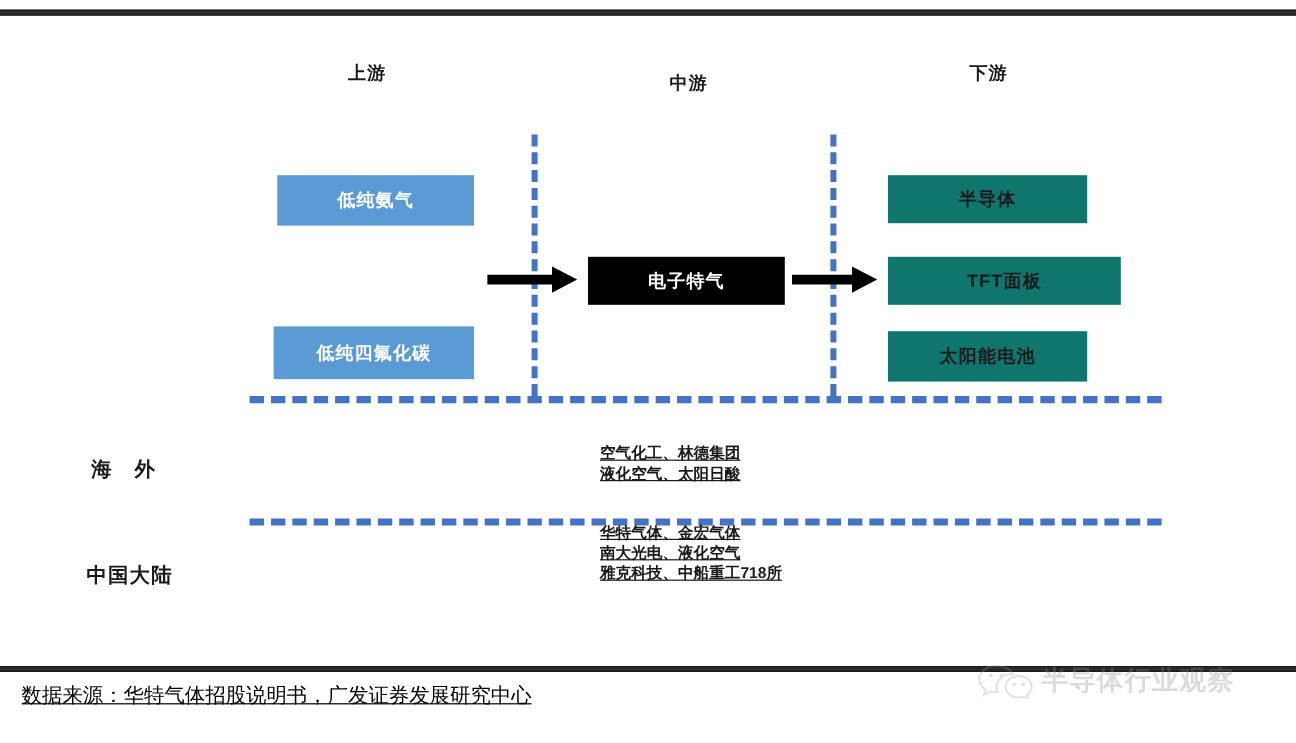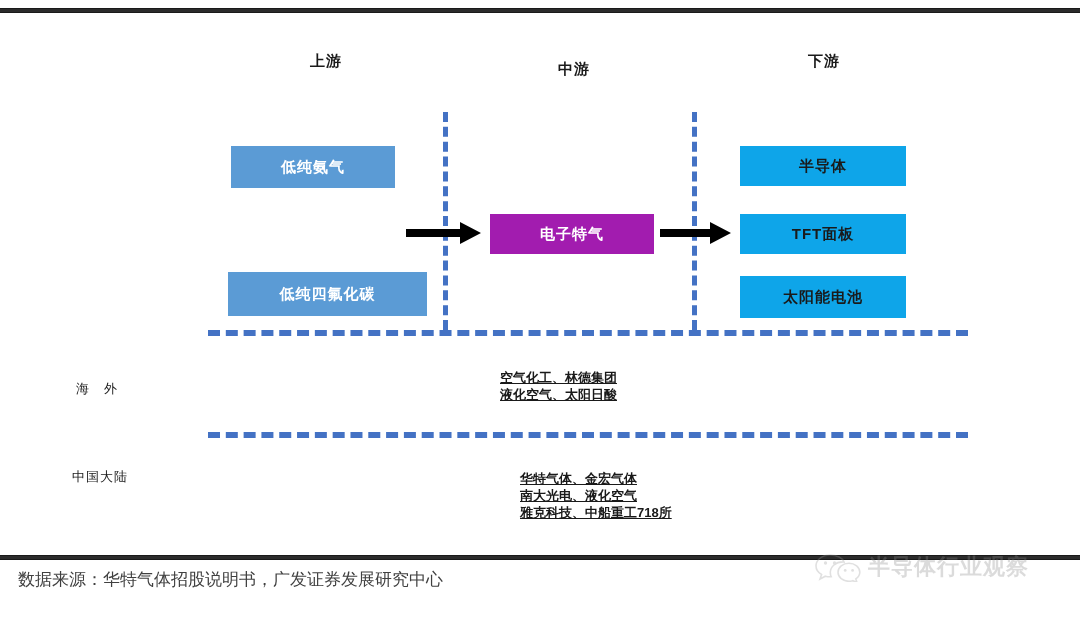--- a/index.html
+++ b/index.html
@@ -51,25 +51,25 @@
     font-weight: 700;
     letter-spacing: 1px;
     white-space: nowrap;
     box-sizing: border-box;
   }
   .node.upstream {
     background: #5B9BD5;
     color: #ffffff;
   }
   .node.midstream {
-    background: #a21caf;
+    background: #000000;
     color: #ffffff;
   }
   .node.downstream {
-    background: #0ea5e9;
+    background: #0f766e;
     color: #1a1a1a;
     font-weight: 700;
   }
 
   
   .vline {
     position: absolute;
     width: 0;
     border-left: 5px dashed #4472C4;
   }
@@ -82,22 +82,22 @@
   
   .arrow {
     position: absolute;
     height: 26px;
   }
   .arrow svg { display: block; }
 
   
   .region-label {
     position: absolute;
-    font-size: 13px;
-    font-weight: 400;
+    font-size: 17px;
+    font-weight: 700;
     color: #1a1a1a;
     letter-spacing: 1px;
     white-space: nowrap;
   }
   .company-block {
     position: absolute;
     font-size: 13px;
     font-weight: 700;
     color: #1a1a1a;
     line-height: 17px;
@@ -116,22 +116,23 @@
     background: #2b2b2b;
     border-top: 1px solid #1a1a1a;
     border-bottom: 1px solid #1a1a1a;
   }
   .source-note {
     position: absolute;
     left: 18px;
     top: 568px;
     font-size: 17px;
     font-family: "Liberation Serif", "DejaVu Serif", serif;
-    color: #404040;
-    white-space: nowrap;
+    color: #000000;
+    white-space: nowrap;
+    text-decoration: underline;
   }
 
   
   .watermark {
     position: absolute;
     left: 815px;
     top: 552px;
     display: flex;
     align-items: center;
     gap: 7px;
@@ -146,59 +147,59 @@
   }
   .wm-logo { display: block; }
 </style>
 </head>
 <body>
 
 <div id="figure">
 
   <div class="top-rule"></div>
 
-  <div class="stage-header" style="left:276px; top:52px; width:100px;font-family:Liberation Mono, monospace;">上游</div>
+  <div class="stage-header" style="left:256px; top:52px; width:100px;font-family:Liberation Mono, monospace;">上游</div>
   <div class="stage-header" style="left:524px; top:60px; width:100px;text-align:center;">中游</div>
   <div class="stage-header" style="left:774px; top:52px; width:100px;">下游</div>
 
   <div class="vline" style="left:443px; top:112px; height:218px;"></div>
   <div class="vline" style="left:692px; top:112px; height:218px;"></div>
 
   <div class="node upstream" style="left:231px; top:146px; width:164px; height:42px;text-align:center;">低纯氨气</div>
-  <div class="node upstream" style="left:228px; top:272px; width:199px; height:44px;">低纯四氟化碳</div>
+  <div class="node upstream" style="left:228px; top:272px; width:167px; height:44px;">低纯四氟化碳</div>
 
   <div class="arrow" style="left:406px; top:220px; width:76px;">
     <svg width="76" height="26" viewBox="0 0 76 26">
       <path d="M0 9 H54 V2 L75 13 L54 24 V17 H0 Z" fill="#000000"></path>
     </svg>
   </div>
 
   <div class="node midstream" style="left:490px; top:214px; width:164px; height:40px;">电子特气</div>
 
   <div class="arrow" style="left:660px; top:220px; width:72px;">
     <svg width="72" height="26" viewBox="0 0 72 26">
       <path d="M0 9 H50 V2 L71 13 L50 24 V17 H0 Z" fill="#000000"></path>
     </svg>
   </div>
 
   <div class="node downstream" style="left:740px; top:146px; width:166px; height:40px;">半导体</div>
-  <div class="node downstream" style="left:740px; top:214px; width:166px; height:40px;">TFT面板</div>
+  <div class="node downstream" style="left:740px; top:214px; width:194px; height:40px;">TFT面板</div>
   <div class="node downstream" style="left:740px; top:276px; width:166px; height:42px;">太阳能电池</div>
 
   <div class="hline" style="left:208px; top:330px; width:760px;"></div>
   <div class="hline" style="left:208px; top:432px; width:760px;"></div>
 
   <div class="region-label" style="left:76px; top:380px;">海　外</div>
   <div class="company-block" style="left:500px; top:369px;">
     <div>空气化工、林德集团</div>
     <div>液化空气、太阳日酸</div>
   </div>
 
   <div class="region-label" style="left:72px; top:468px;">中国大陆</div>
-  <div class="company-block" style="left:500px; top:470px;margin-left:20px;">
+  <div class="company-block" style="left:500px; top:435px;">
     <div>华特气体、金宏气体</div>
     <div>南大光电、液化空气</div>
     <div>雅克科技、中船重工718所</div>
   </div>
 
   <div class="footer-rule"></div>
   <div class="source-note">数据来源：华特气体招股说明书，广发证券发展研究中心</div>
 
   <div class="watermark">
     <span>

